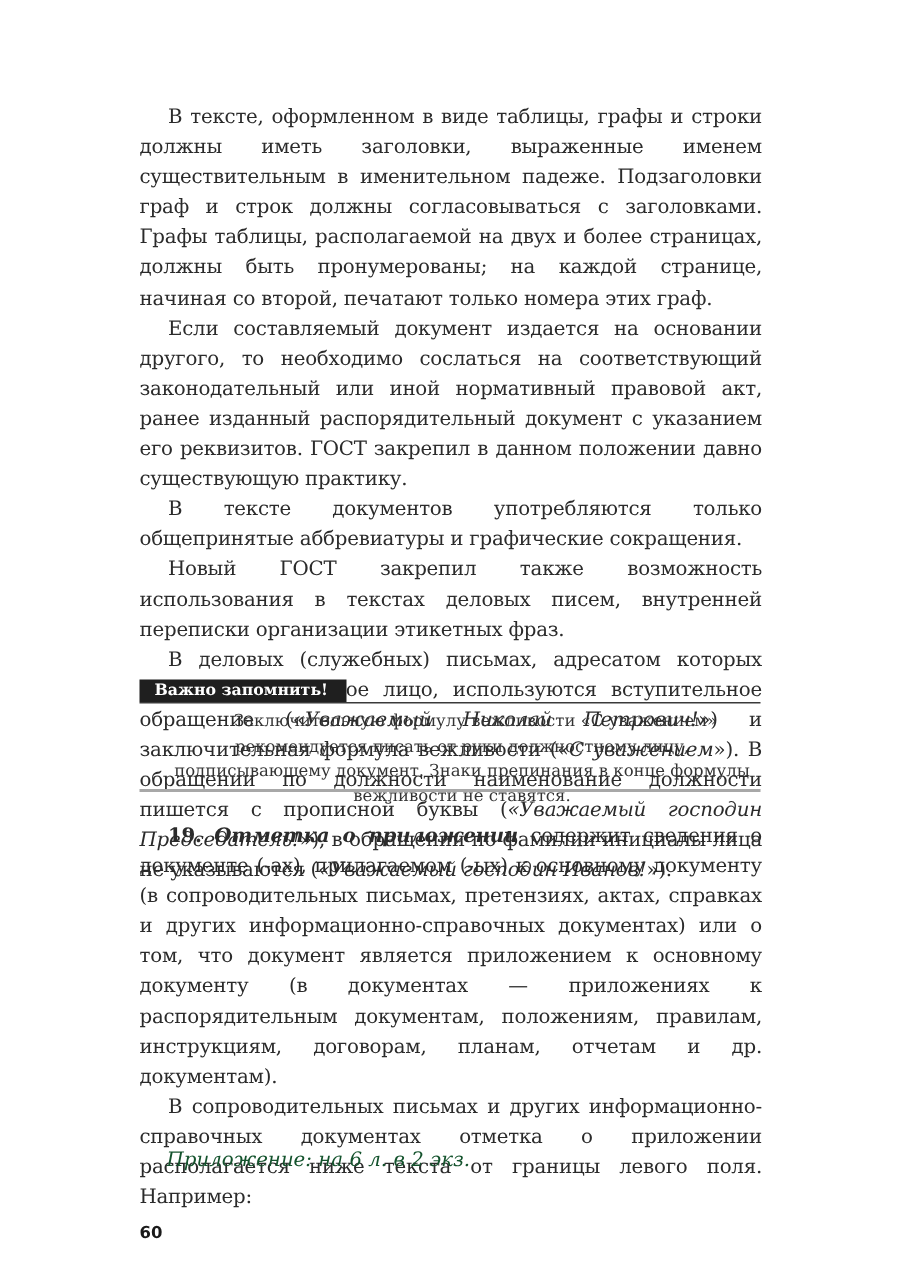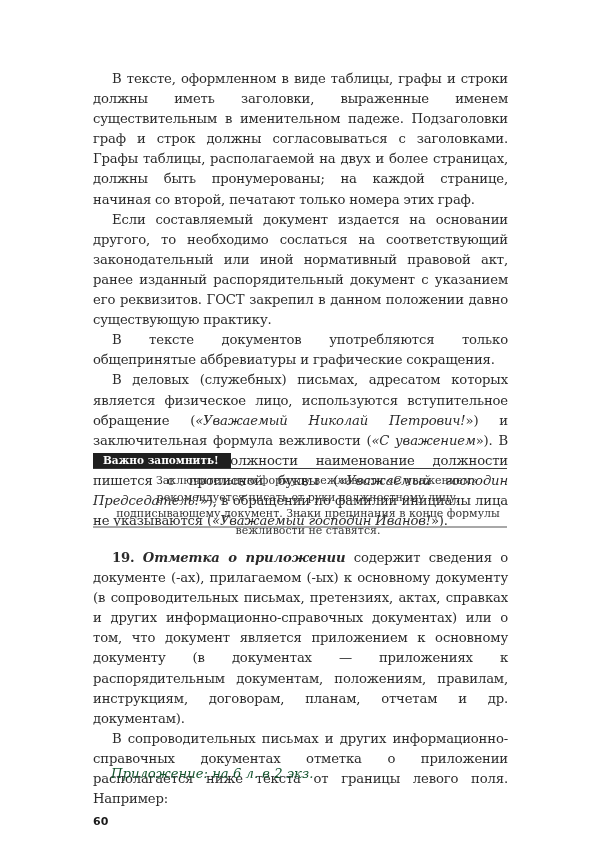--- a/index.html
+++ b/index.html
@@ -40,20 +40,21 @@
 </style>
 </head>
 <body>
 
 <div class="page">
 
   <div class="body-text" id="block1">
     <p>В тексте, оформленном в виде таблицы, графы и строки должны иметь заголовки, выраженные именем существительным в именительном падеже. Подзаголовки граф и строк должны согласовываться с заголовками. Графы таблицы, располагаемой на двух и более страницах, должны быть пронумерованы; на каждой странице, начиная со второй, печатают только номера этих граф.</p>
     <p>Если составляемый документ издается на основании другого, то необходимо сослаться на соответствующий законодательный или иной нормативный правовой акт, ранее изданный распорядительный документ с указанием его реквизитов. ГОСТ закрепил в данном положении давно существующую практику.</p>
     <p>В тексте документов употребляются только общепринятые аббревиатуры и графические сокращения.</p>
+    <p>Новый ГОСТ закрепил также возможность использования в текстах деловых писем, внутренней переписки организации этикетных фраз.</p>
     <p><span>В деловых (служебных) письмах, адресатом которых является физическое лицо, используются вступительное обращение (</span><em>«Уважаемый Николай Петрович!</em><span>») и заключительная формула вежливости (</span><em>«С уважением</em><span>»). В обращении по должности наименование должности пишется с прописной буквы (</span><em>«Уважаемый господин Председатель!</em><span>»), в обращении по фамилии инициалы лица не указываются (</span><em>«Уважаемый господин Иванов!</em><span>»).</span></p>
   </div>
 
   <div class="callout-header">Важно запомнить!</div>
   <div class="callout-topline"></div>
   <div class="callout-text">
     <p>Заключительную формулу вежливости «С уважением» рекомендуется писать от руки должностному лицу, подписывающему документ. Знаки препинания в конце формулы вежливости не ставятся.</p>
   </div>
   <div class="callout-bottomline"></div>
 

